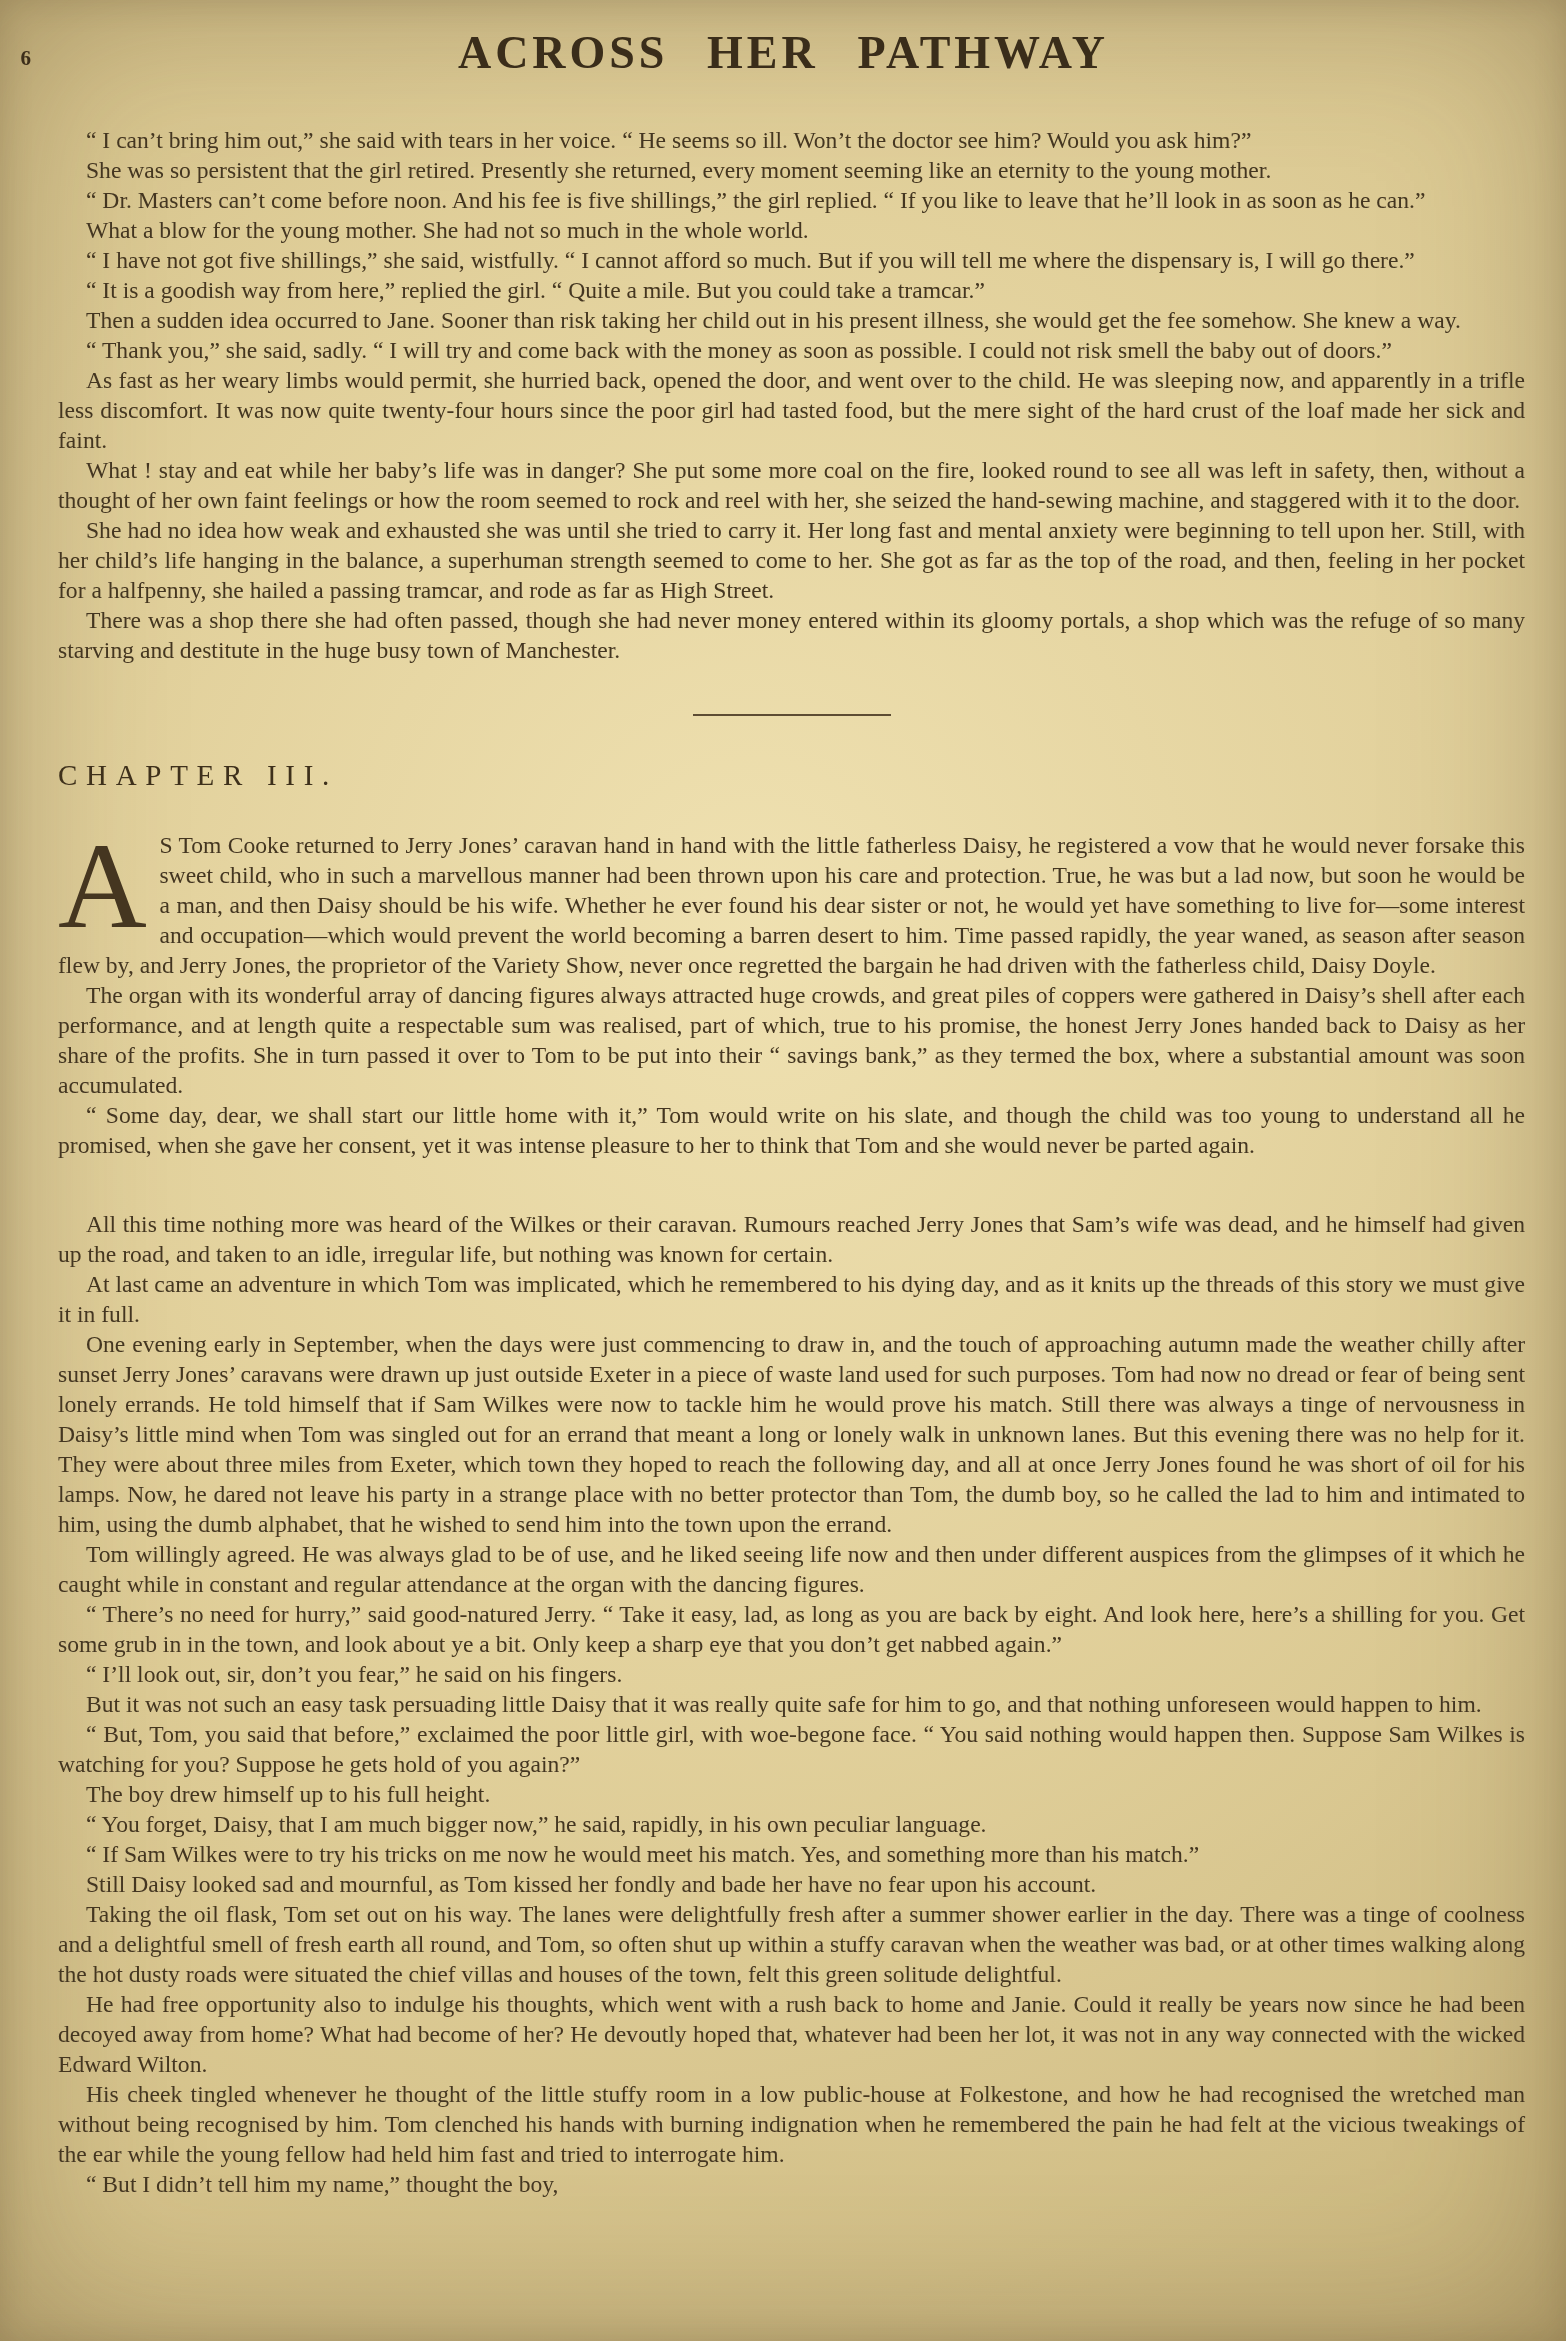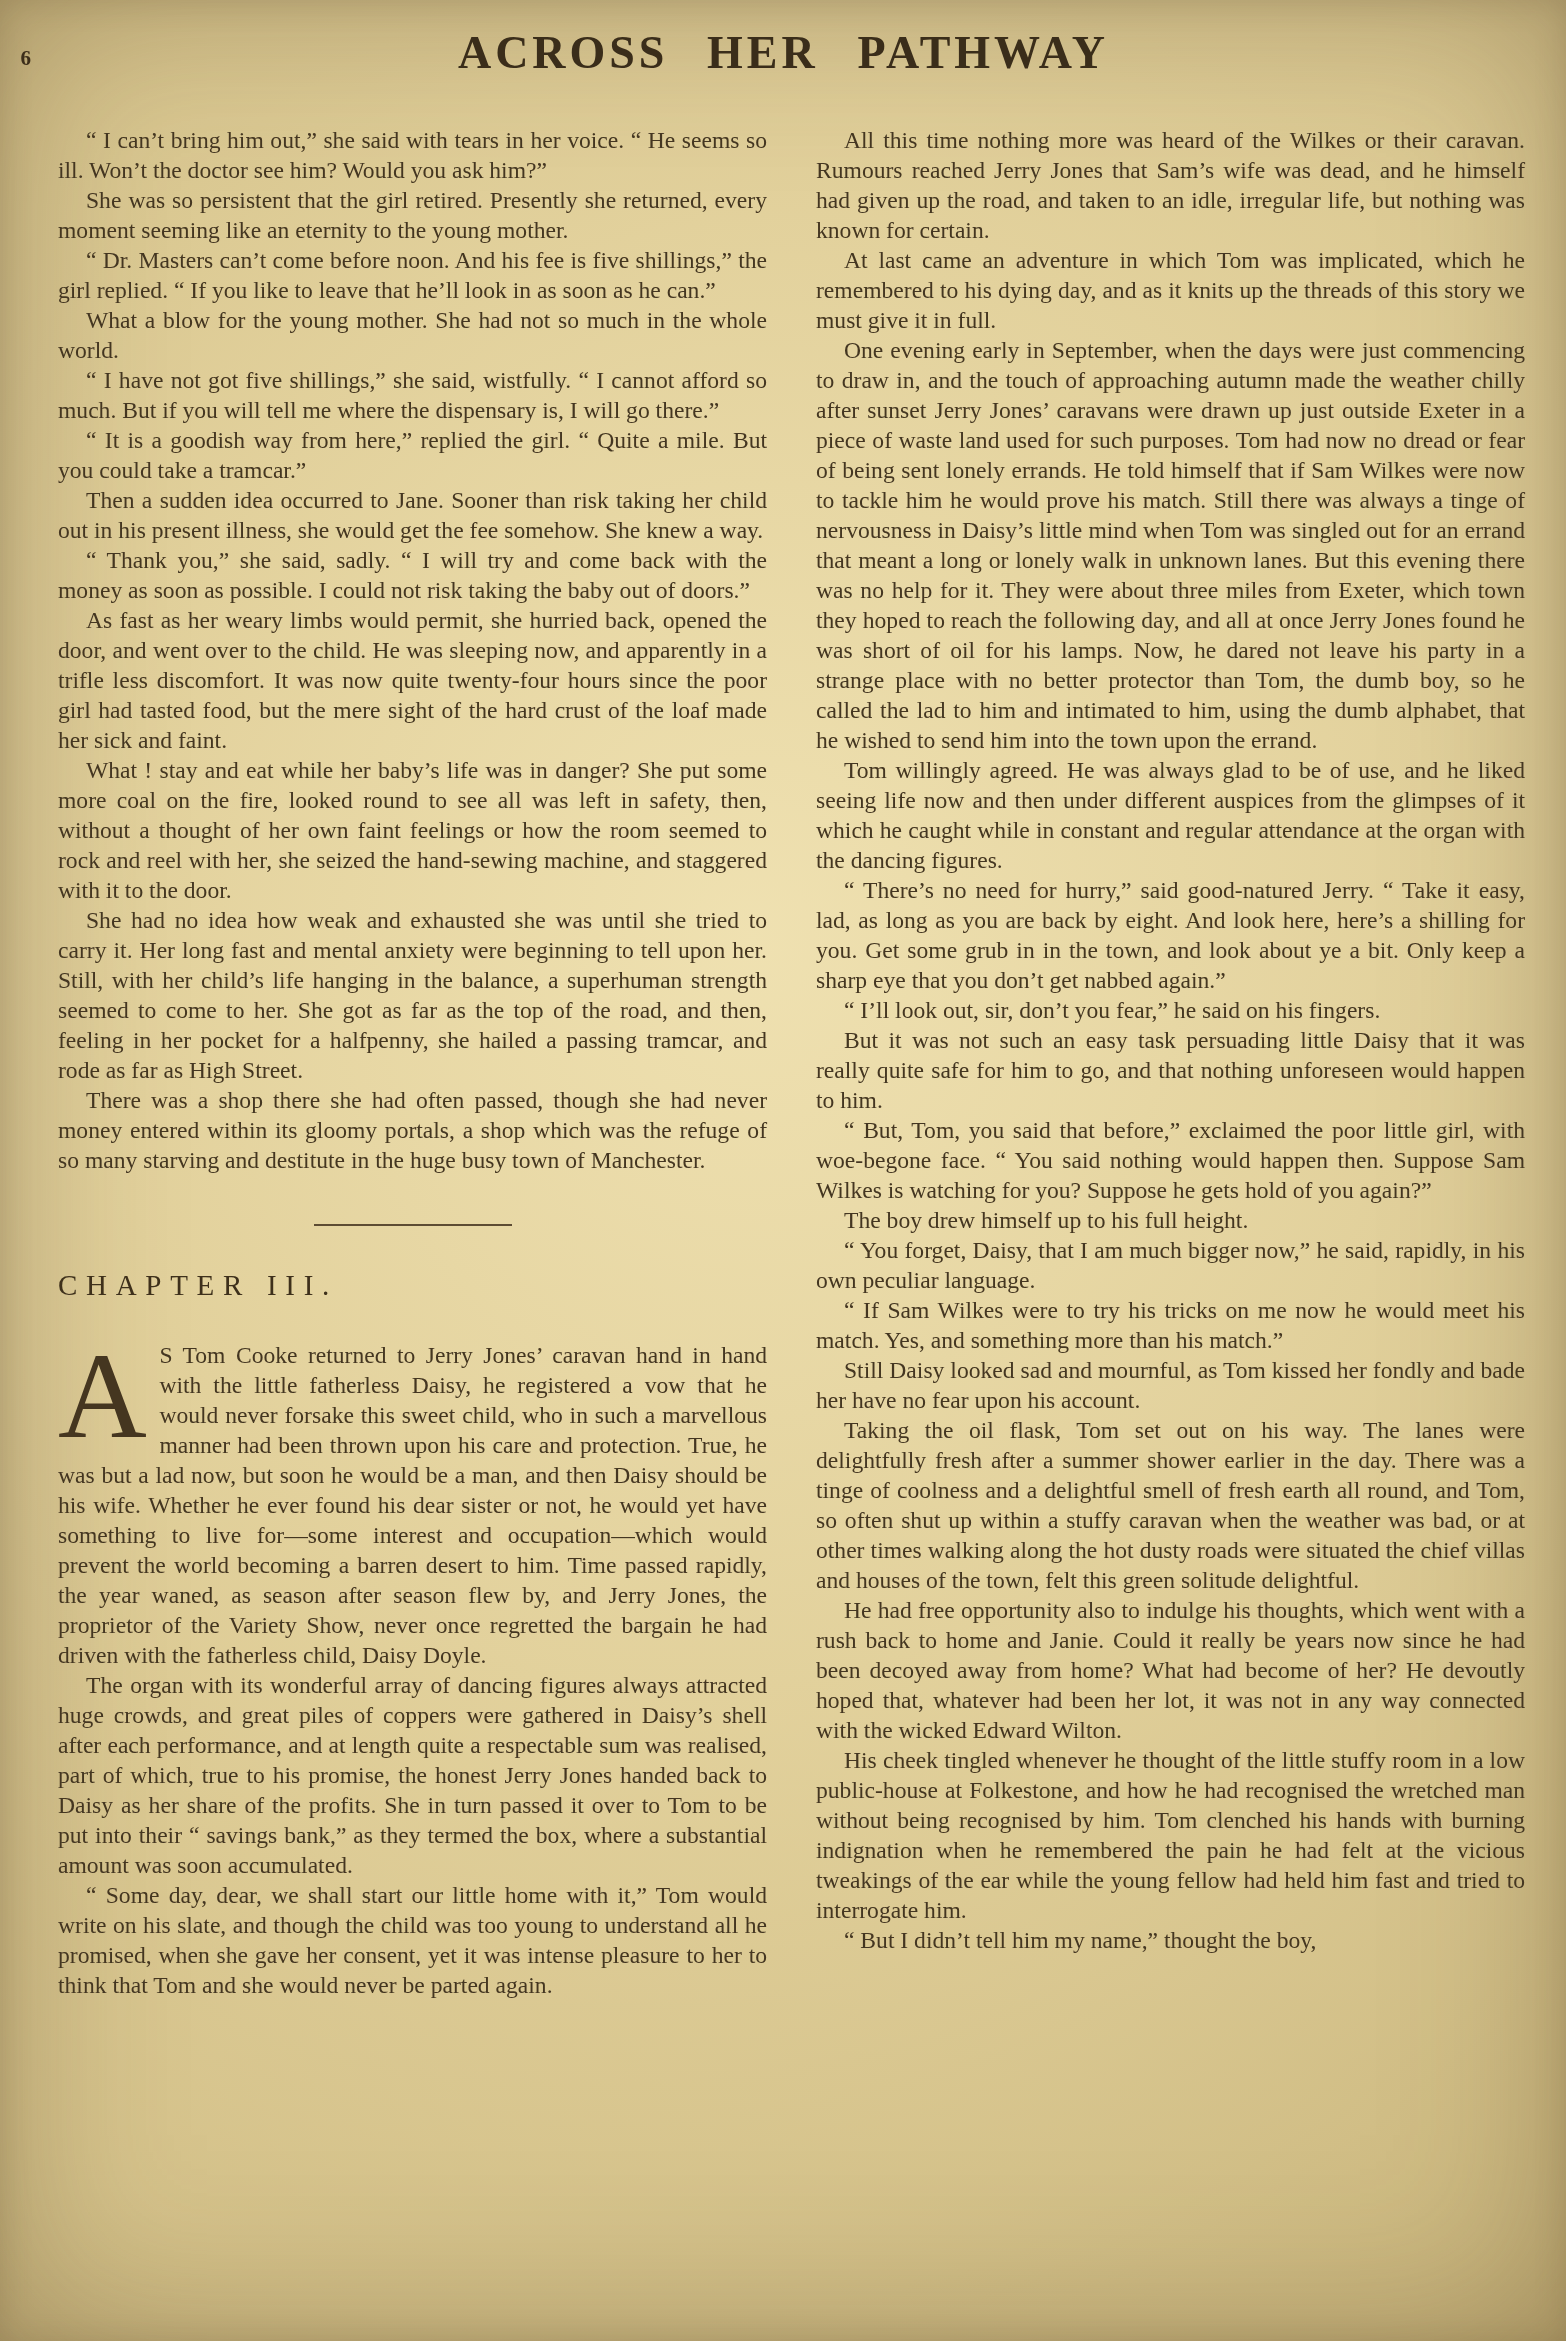--- a/index.html
+++ b/index.html
@@ -53,20 +53,21 @@
     font-weight: bold;
     letter-spacing: 3.9px;
     word-spacing: 23.6px;
     color: #3a2d1a;
   }
   .columns {
     display: flex;
     gap: 49px;
     padding: 4.7px 42px 0 58px;
     box-sizing: border-box;
+    flex-direction: column;
   }
   .column {
     flex: 1 1 0;
     min-width: 0;
     font-size: 23.6px;
     line-height: 30px;
     text-align: justify;
     color: #443621;
   }
   .para {
@@ -113,21 +114,21 @@
 
     <div class="column">
       <div>
           <p class="para">“ I can’t bring him out,” she said with tears in her voice.  “ He seems so ill.  Won’t the doctor see him? Would you ask him?”</p>
           <p class="para">She was so persistent that the girl retired.  Presently she returned, every moment seeming like an eternity to the young mother.</p>
           <p class="para">“ Dr. Masters can’t come before noon.  And his fee is five shillings,” the girl replied.  “ If you like to leave that he’ll look in as soon as he can.”</p>
           <p class="para">What a blow for the young mother.  She had not so much in the whole world.</p>
           <p class="para">“ I have not got five shillings,” she said, wistfully.  “ I cannot afford so much.  But if you will tell me where the dispensary is, I will go there.”</p>
           <p class="para">“ It is a goodish way from here,” replied the girl. “ Quite a mile.  But you could take a tramcar.”</p>
           <p class="para">Then a sudden idea occurred to Jane.  Sooner than risk taking her child out in his present illness, she would get the fee somehow.  She knew a way.</p>
-          <p class="para">“ Thank you,” she said, sadly.  “ I will try and come back with the money as soon as possible.  I could not risk taking the baby out of doors.”</p>
+          <p class="para">“ Thank you,” she said, sadly.  “ I will try and come back with the money as soon as possible.  I could not risk smell the baby out of doors.”</p>
           <p class="para">As fast as her weary limbs would permit, she hurried back, opened the door, and went over to the child.  He was sleeping now, and apparently in a trifle less discomfort.  It was now quite twenty-four hours since the poor girl had tasted food, but the mere sight of the hard crust of the loaf made her sick and faint.</p>
           <p class="para">What ! stay and eat while her baby’s life was in danger? She put some more coal on the fire, looked round to see all was left in safety, then, without a thought of her own faint feelings or how the room seemed to rock and reel with her, she seized the hand-sewing machine, and staggered with it to the door.</p>
           <p class="para">She had no idea how weak and exhausted she was until she tried to carry it.  Her long fast and mental anxiety were beginning to tell upon her.  Still, with her child’s life hanging in the balance, a superhuman strength seemed to come to her.  She got as far as the top of the road, and then, feeling in her pocket for a halfpenny, she hailed a passing tramcar, and rode as far as High Street.</p>
           <p class="para">There was a shop there she had often passed, though she had never money entered within its gloomy portals, a shop which was the refuge of so many starving and destitute in the huge busy town of Manchester.</p>
         </div>
 
       <div class="section-divider"></div>
 
       <h2 class="chapter-heading">CHAPTER  III.</h2>
 

